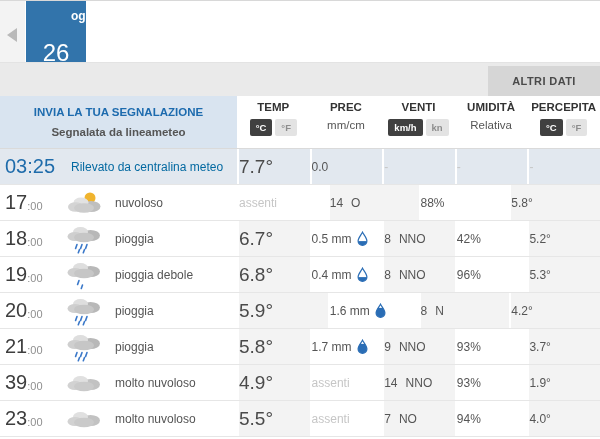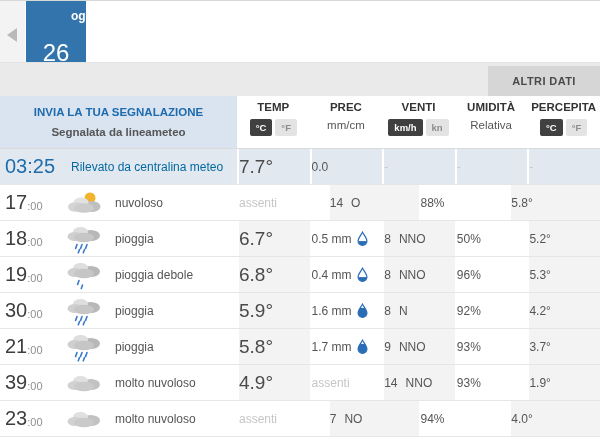--- a/index.html
+++ b/index.html
@@ -213,21 +213,21 @@
               <path d="M8 1.2 C6.4 4.4 2.6 8.6 2.6 12 a5.4 5.4 0 0 0 10.8 0 C13.4 8.6 9.6 4.4 8 1.2 Z" fill="#ffffff" stroke="#2a6db5" stroke-width="1.5"></path>
               <rect x="0" y="12.2" width="16" height="6" fill="#2a6db5" clip-path="url(#cpl)"></rect>
             </svg>
           </span>
     </div>
     <div class="v shade">
       <span class="val">8</span>
       <span class="val dir">NNO</span>
     </div>
     <div class="v">
-      <span class="val">50%</span>
+      <span class="val">42%</span>
     </div>
     <div class="v shade">
       <span class="val">5.2°</span>
     </div>
   </div>
       <div class="row">
     <div class="c-time">
       <span class="hh">19</span>
           <span class="mm">:00</span>
     </div>
@@ -269,21 +269,21 @@
     </div>
     <div class="v">
       <span class="val">96%</span>
     </div>
     <div class="v shade">
       <span class="val">5.3°</span>
     </div>
   </div>
       <div class="row">
     <div class="c-time">
-      <span class="hh">30</span>
+      <span class="hh">20</span>
           <span class="mm">:00</span>
     </div>
     <div class="c-mid">
       <span class="wicon">
             <svg width="38" height="30" viewBox="0 0 38 30">
               <ellipse cx="25.5" cy="11.5" rx="9.5" ry="5.5" fill="#b8b8b8"></ellipse>
               <ellipse cx="15.5" cy="8" rx="7.5" ry="5" fill="#dedede"></ellipse>
               <ellipse cx="10" cy="12.5" rx="7.5" ry="4.6" fill="#cfcfcf"></ellipse>
               <ellipse cx="19" cy="13.5" rx="10" ry="4.8" fill="#c6c6c6"></ellipse>
               <g stroke="#3a78c9" stroke-width="1.6" stroke-linecap="round">
@@ -311,23 +311,20 @@
               </defs>
               <path d="M8 1.2 C6.4 4.4 2.6 8.6 2.6 12 a5.4 5.4 0 0 0 10.8 0 C13.4 8.6 9.6 4.4 8 1.2 Z" fill="#ffffff" stroke="#2a6db5" stroke-width="1.5"></path>
               <rect x="0" y="5.8" width="16" height="12.2" fill="#2a6db5" clip-path="url(#cph)"></rect>
             </svg>
           </span>
     </div>
     <div class="v shade">
       <span class="val">8</span>
       <span class="val dir">N</span>
     </div>
-    <div class="v">
-      <span class="val">92%</span>
-    </div>
     <div class="v shade">
       <span class="val">4.2°</span>
     </div>
   </div>
       <div class="row">
     <div class="c-time">
       <span class="hh">21</span>
           <span class="mm">:00</span>
     </div>
     <div class="c-mid">
@@ -419,20 +416,23 @@
       <span class="wicon">
             <svg width="38" height="22" viewBox="0 0 38 22">
               <ellipse cx="25.5" cy="12.5" rx="9.5" ry="5.5" fill="#c2c2c2"></ellipse>
               <ellipse cx="15.5" cy="9" rx="7.5" ry="5" fill="#e0e0e0"></ellipse>
               <ellipse cx="10" cy="13.5" rx="7.5" ry="4.6" fill="#d2d2d2"></ellipse>
               <ellipse cx="19" cy="14.5" rx="10" ry="4.8" fill="#cacaca"></ellipse>
             </svg>
           </span>
       <span class="desc">molto nuvoloso</span>
     </div>
+    <div class="v shade">
+      <span class="bigval">5.5°</span>
+    </div>
     <div class="v">
       <span class="val muted">assenti</span>
 
     </div>
     <div class="v shade">
       <span class="val">7</span>
       <span class="val dir">NO</span>
     </div>
     <div class="v">
       <span class="val">94%</span>

